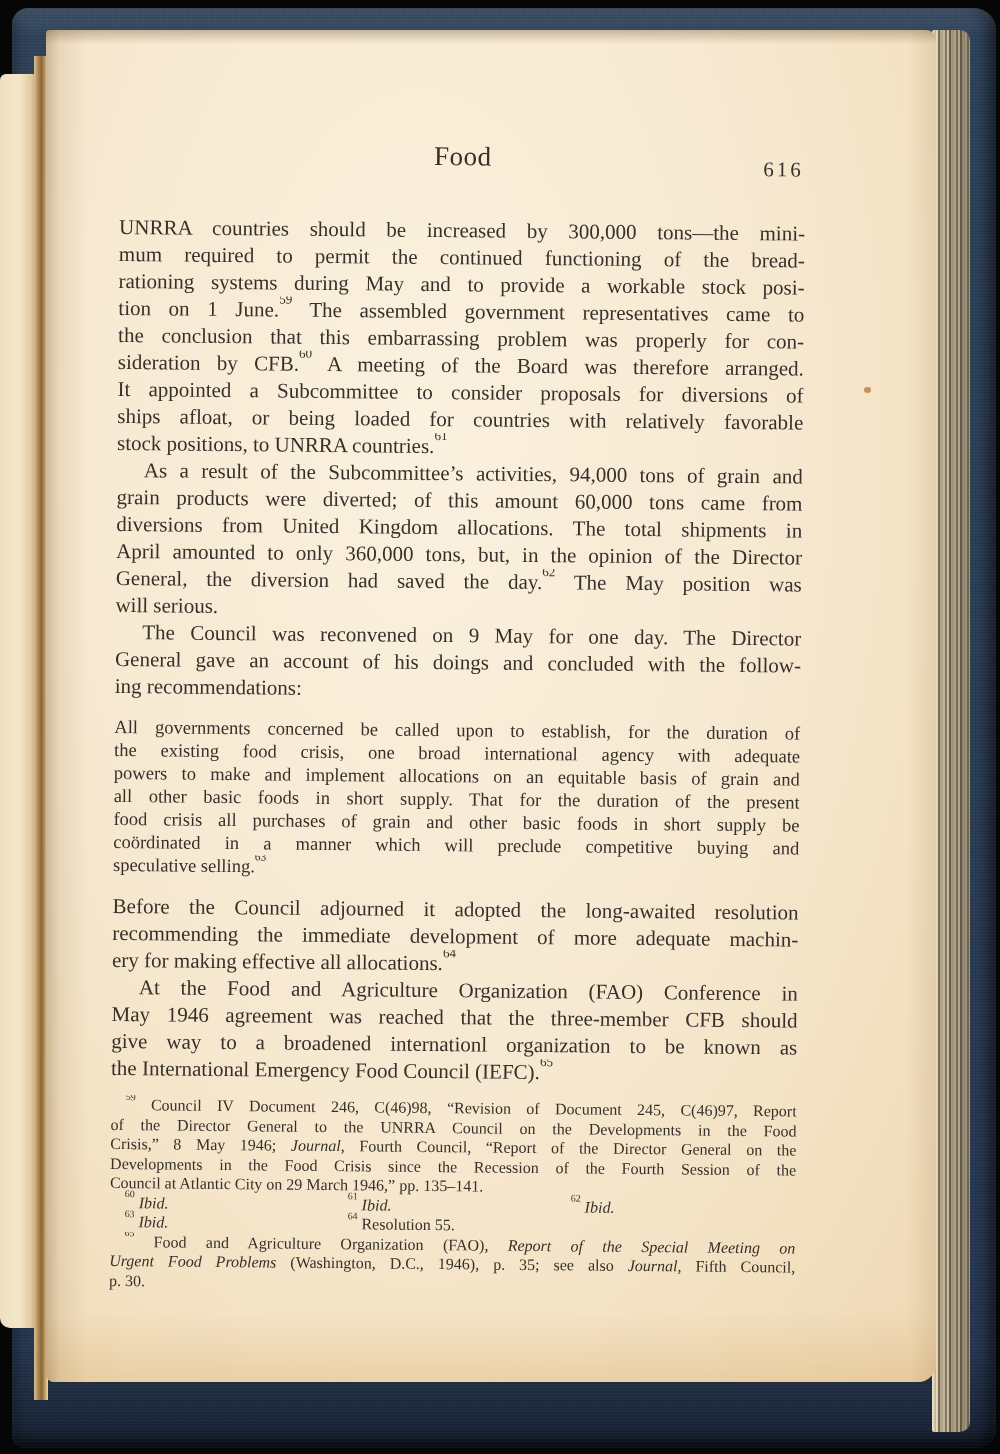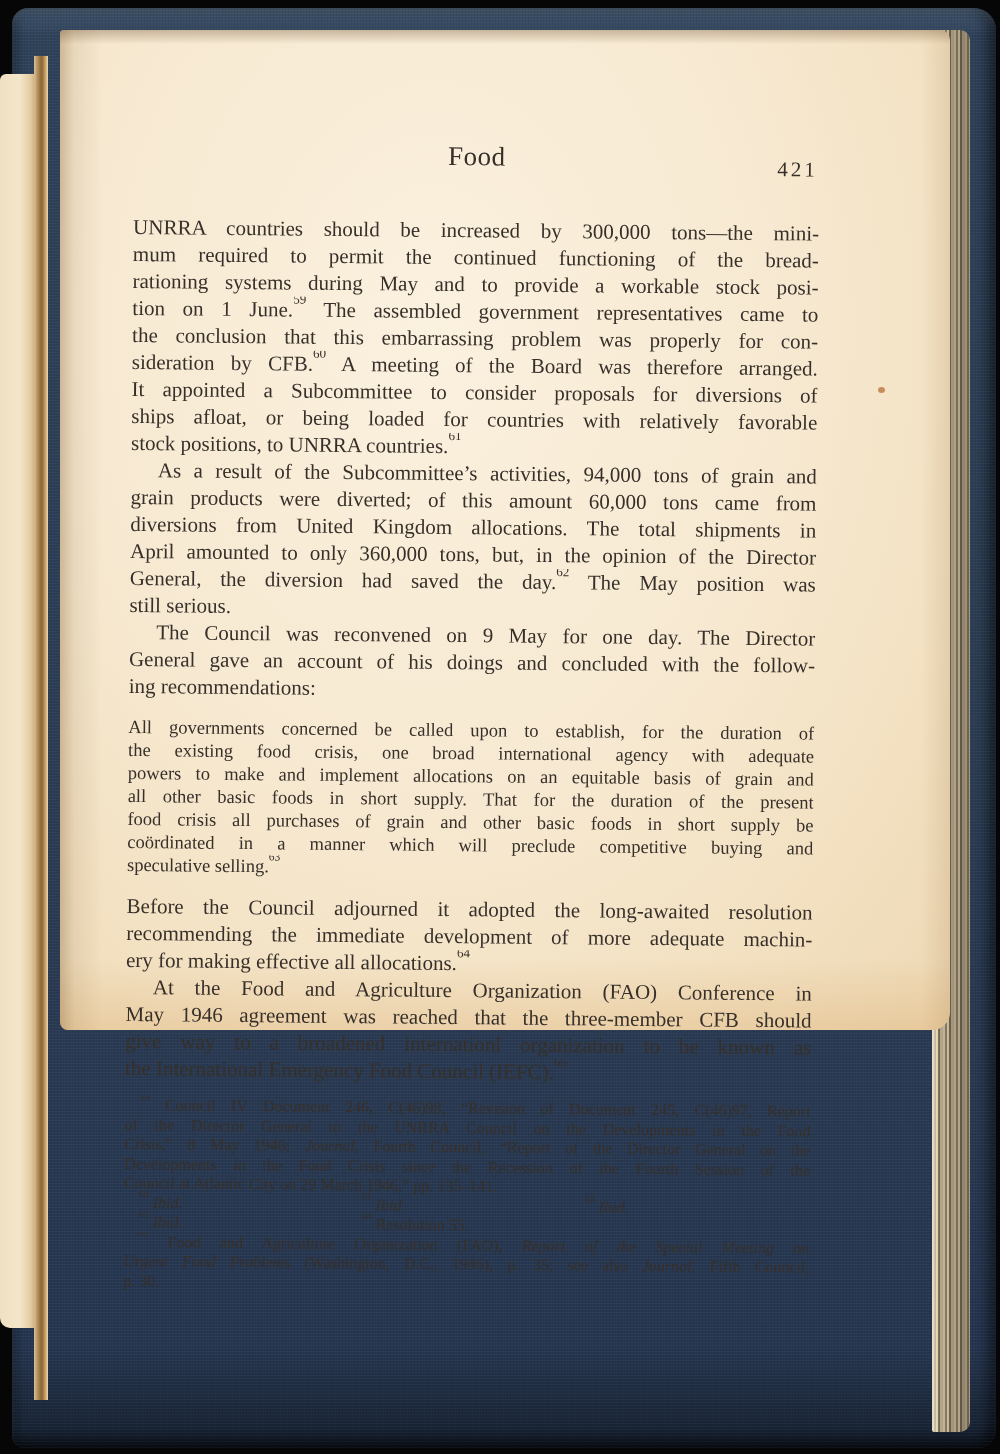--- a/index.html
+++ b/index.html
@@ -34,21 +34,21 @@
   
   .fore-edge{
     position:absolute;left:932px;top:30px;width:38px;height:1402px;
     background:
       linear-gradient(90deg,rgba(255,246,222,.55) 0 3px,rgba(255,246,222,0) 7px,rgba(35,28,18,.28) 92%),
       repeating-linear-gradient(90deg,#cabb9e 0 2px,#8c7f66 2px 4px,#d8caaa 4px 6px,#746853 6px 8px,#b6a88b 8px 11px);
     border-radius:2px 10px 10px 2px;
   }
   
   .page{
-    position:absolute;left:60px;top:30px;width:890px;height:1000px;
+    position:absolute;left:46px;top:30px;width:890px;height:1352px;
     background:radial-gradient(ellipse at 42% 30%,#fbf1df 0%,#f7e9d1 48%,#f2e0c0 78%,#eed8b4 100%);
     border-radius:4px 10px 18px 8px;
   }
   .page::before{
     content:"";position:absolute;inset:0;border-radius:inherit;z-index:1;pointer-events:none;
     background:
       linear-gradient(180deg,rgba(90,60,30,.30) 0,rgba(90,60,30,0) 14px),
       linear-gradient(90deg,rgba(120,85,40,.32) 0,rgba(120,85,40,.10) 14px,rgba(120,85,40,0) 42px),
       linear-gradient(0deg,rgba(205,140,60,.20) 0,rgba(205,140,60,0) 70px),
       linear-gradient(270deg,rgba(150,110,60,.16) 0,rgba(150,110,60,0) 28px);
@@ -85,40 +85,40 @@
 <div class="cover"></div>
 <div class="facing-edge"></div>
 <div class="gutter"></div>
 <div class="fore-edge"></div>
 
 <div class="page">
   <div class="ink-dot"></div>
   <div class="content">
     <div class="hdr">
       <div class="title">Food</div>
-      <div class="pagenum">421</div>
+      <div class="pagenum">616</div>
     </div>
     <div class="para mt">
         <div class="line"><span>UNRRA countries should be increased by 300,000 tons—the mini-</span></div>
         <div class="line"><span>mum required to permit the continued functioning of the bread-</span></div>
         <div class="line"><span>rationing systems during May and to provide a workable stock posi-</span></div>
         <div class="line"><span>tion on 1 June.</span><sup>59</sup><span> The assembled government representatives came to</span></div>
         <div class="line"><span>the conclusion that this embarrassing problem was properly for con-</span></div>
         <div class="line"><span>sideration by CFB.</span><sup>60</sup><span> A meeting of the Board was therefore arranged.</span></div>
         <div class="line"><span>It appointed a Subcommittee to consider proposals for diversions of</span></div>
         <div class="line"><span>ships afloat, or being loaded for countries with relatively favorable</span></div>
         <div class="line"><span>stock positions, to UNRRA countries.</span><sup>61</sup></div>
       </div>
     <div class="para indent">
         <div class="line"><span>As a result of the Subcommittee’s activities, 94,000 tons of grain and</span></div>
         <div class="line"><span>grain products were diverted; of this amount 60,000 tons came from</span></div>
         <div class="line"><span>diversions from United Kingdom allocations. The total shipments in</span></div>
         <div class="line"><span>April amounted to only 360,000 tons, but, in the opinion of the Director</span></div>
         <div class="line"><span>General, the diversion had saved the day.</span><sup>62</sup><span> The May position was</span></div>
-        <div class="line"><span>still serious.</span></div>
+        <div class="line"><span>will serious.</span></div>
       </div>
     <div class="para indent">
         <div class="line"><span>The Council was reconvened on 9 May for one day. The Director</span></div>
         <div class="line"><span>General gave an account of his doings and concluded with the follow-</span></div>
         <div class="line"><span>ing recommendations:</span></div>
       </div>
     <div class="quote">
         <div class="line"><span>All governments concerned be called upon to establish, for the duration of</span></div>
         <div class="line"><span>the existing food crisis, one broad international agency with adequate</span></div>
         <div class="line"><span>powers to make and implement allocations on an equitable basis of grain and</span></div>

